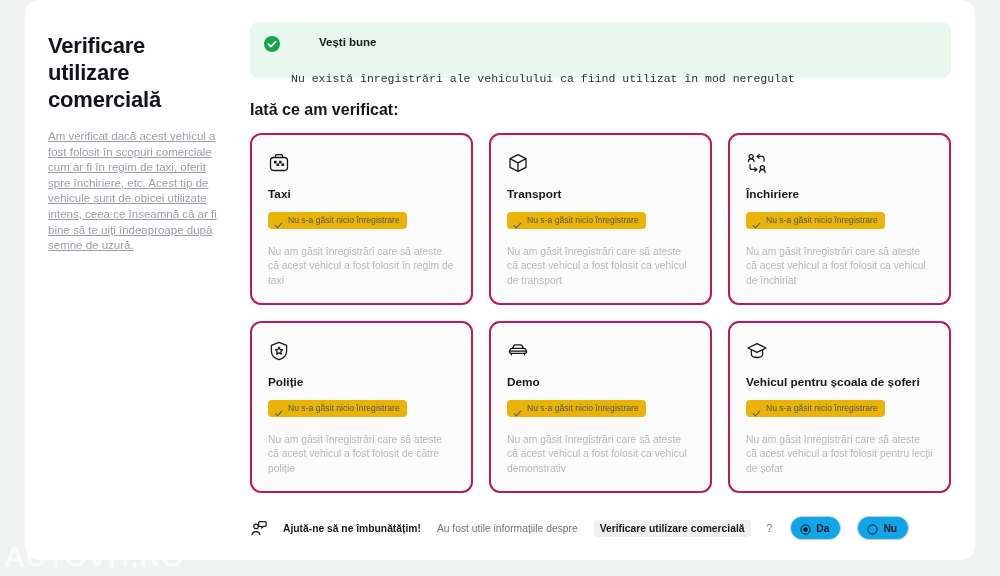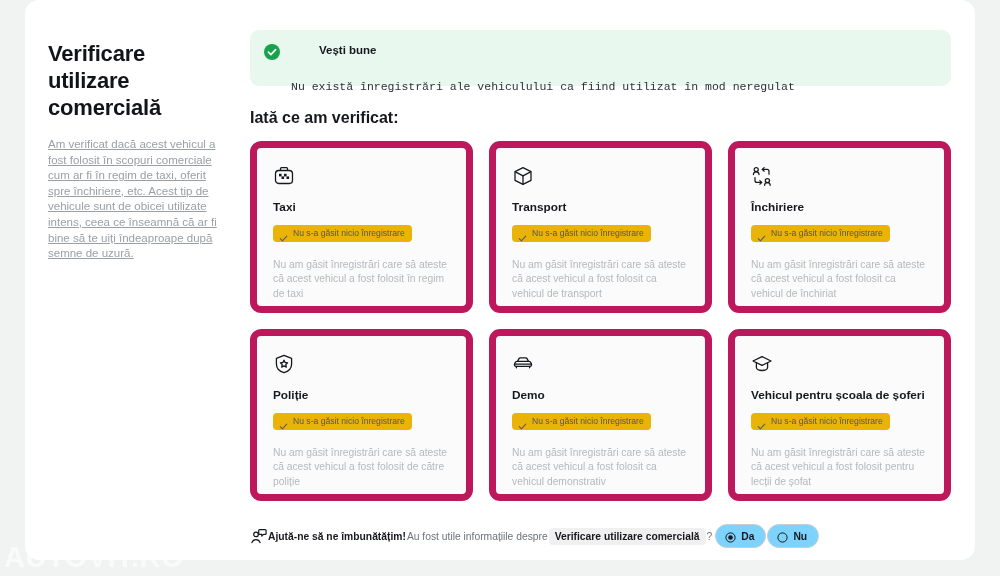--- a/index.html
+++ b/index.html
@@ -13,21 +13,21 @@
     position: relative;
     width: 1000px; height: 576px;
     background: #f1f2f2;
   }
   .panel {
     position: absolute;
     left: 25px; top: 0; width: 950px; height: 560px;
     background: #ffffff;
     border-radius: 14px;
     display: flex;
-    padding: 30px 0 0 0;
+    padding: 22px 0 0 0;
   }
   
   .left {
     width: 225px;
     padding: 10px 24px 0 23px;
     flex: 0 0 225px;
   }
   .title {
     font-size: 22px;
     line-height: 27px;
@@ -83,21 +83,21 @@
     color: #16181d;
   }
   .grid {
     margin-top: 14px;
     display: grid;
     grid-template-columns: repeat(3, 1fr);
     gap: 16px;
   }
   .card {
     background: #fbfbfb;
-    border: 7px solid #be185d;
+    border: 2px solid #be185d;
     border-radius: 11px;
     height: 172px;
     padding: 17px 16px 0 16px;
     overflow: hidden;
   }
   .card-icon {
     width: 22px; height: 22px;
     color: #16181d;
   }
   .card-icon svg { display: block; }
@@ -132,21 +132,21 @@
     margin-top: 11px;
     font-size: 10.3px;
     line-height: 14.3px;
     color: #b5b9bd;
   }
   
   .feedback {
     margin-top: 20px;
     display: flex;
     align-items: center;
-    gap: 1px;
+    gap: 16px;
     height: 30px;
   }
   .fb-icon { width: 17px; height: 17px; color: #16181d; flex: 0 0 17px; }
   .fb-strong {
     font-size: 10.3px;
     font-weight: bold;
     color: #16181d;
     white-space: nowrap;
   }
   .fb-text {
@@ -163,21 +163,21 @@
     padding: 3px 6px;
     white-space: nowrap;
   }
   .fb-q { font-size: 10.3px; color: #6d7278; }
   .fb-btn {
     display: inline-flex;
     align-items: center;
     gap: 5px;
     border: 1px solid #c9ccd0;
     border-radius: 14px;
-    background: #7dd3fc;
+    background: #0ea5e9;
     padding: 4px 11px 4px 9px;
     cursor: pointer;
     height: 24px;
   }
   .fb-btn-label {
     font-size: 10.3px;
     font-weight: bold;
     color: #16181d;
   }
   .fb-btn-icon { width: 11px; height: 11px; color: #16181d; flex: 0 0 11px; }

